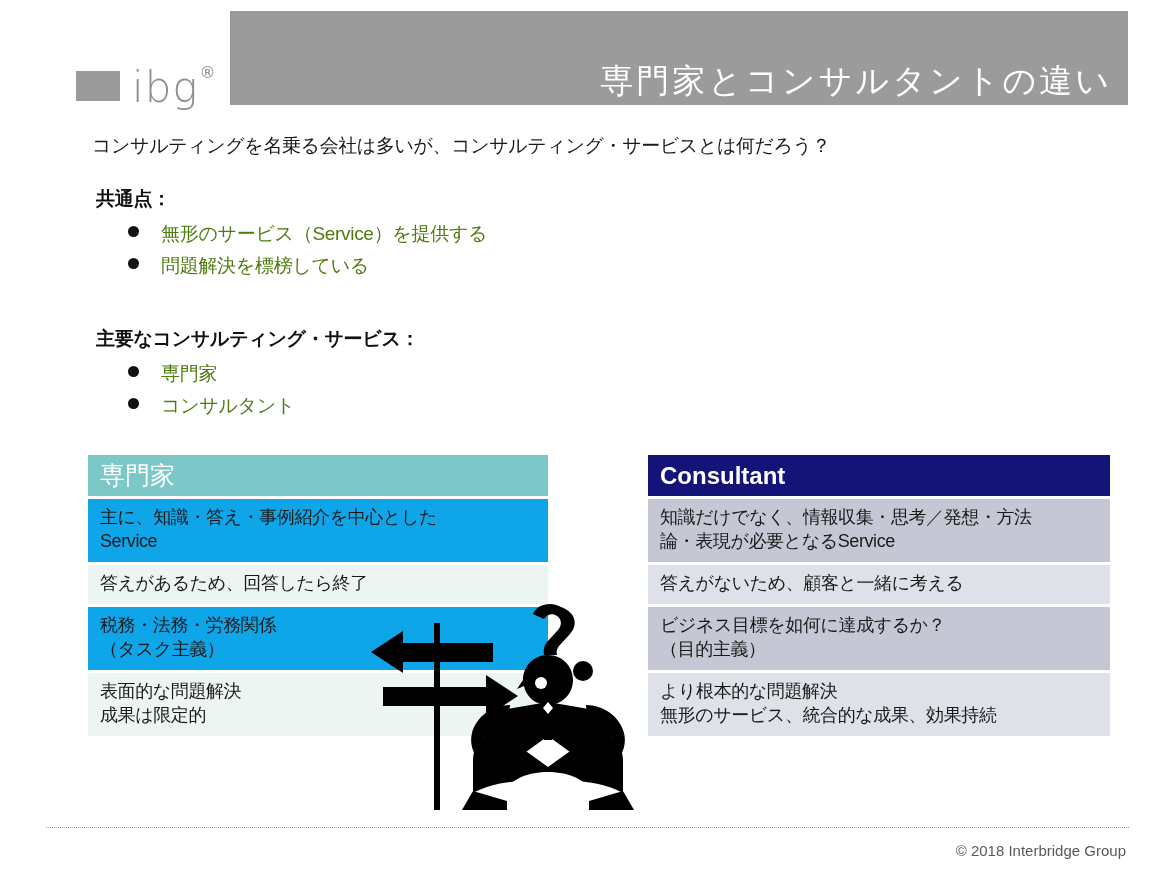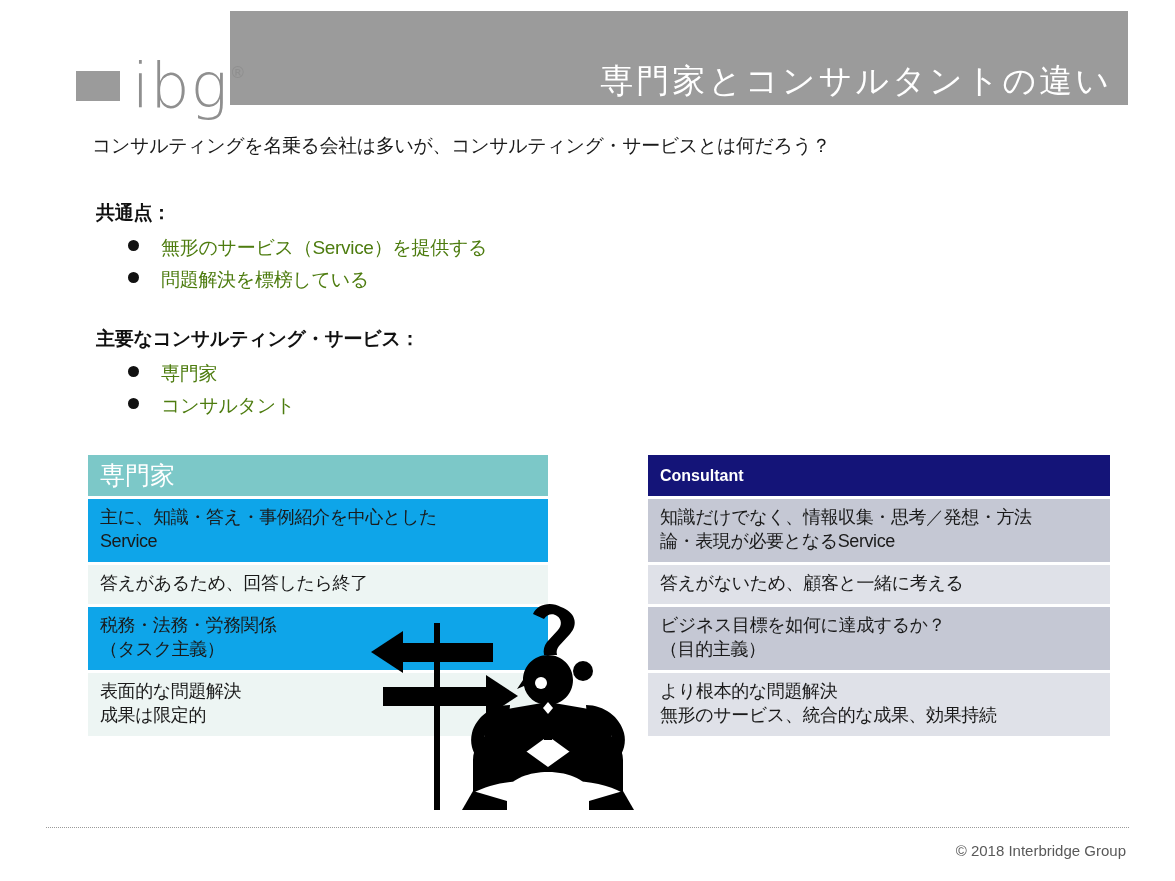--- a/index.html
+++ b/index.html
@@ -51,25 +51,26 @@
   }
   .logo-square {
     width: 44px;
     height: 30px;
     background: #9b9b9b;
     margin-top: 14px;
     margin-right: 12px;
   }
   .logo-word {
     font-family: "DejaVu Sans", sans-serif;
-    font-size: 62px;
+    font-size: 42px;
     font-weight: 300;
     color: #8f8f8f;
     line-height: 0.92;
     letter-spacing: 1px;
+    margin-top: 12px;
   }
   .logo-reg {
     font-family: "DejaVu Sans", sans-serif;
     font-size: 16px;
     color: #8f8f8f;
     margin-top: 6px;
     margin-left: 1px;
   }
 
   
@@ -81,21 +82,21 @@
     color: #1a1a1a;
     letter-spacing: -0.4px;
     white-space: nowrap;
     text-align: center;
   }
 
   .group {
     position: absolute;
     left: 96px;
   }
-  .group-1 { top: 200px; }
+  .group-1 { top: 186px; }
   .group-2 { top: 326px; }
 
   .group-title {
     font-size: 19px;
     font-weight: bold;
     color: #111111;
     letter-spacing: -0.3px;
     margin-bottom: 9px;
     white-space: nowrap;
   }
@@ -134,21 +135,21 @@
   .tbl-header {
     height: 41px;
     display: flex;
     align-items: center;
     padding-left: 12px;
     color: #ffffff;
     font-size: 25px;
     letter-spacing: 0px;
   }
   .tbl-header-left  { background: #7cc8c8; }
-  .tbl-header-right { background: #141478; font-weight: bold; font-size: 16px; }
+  .tbl-header-right { background: #141478; font-weight: bold; font-size: 24px; }
 
   .tbl-row {
     padding: 7px 10px 8px 12px;
     font-size: 18px;
     color: #1a1a1a;
     line-height: 1.33;
     letter-spacing: -0.4px;
     margin-top: 3px;
   }
   .tbl-row span { display: block; white-space: nowrap; }

